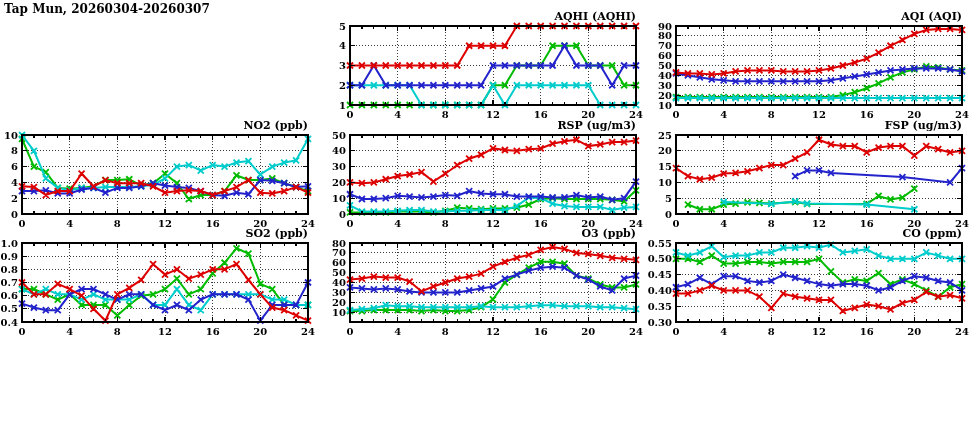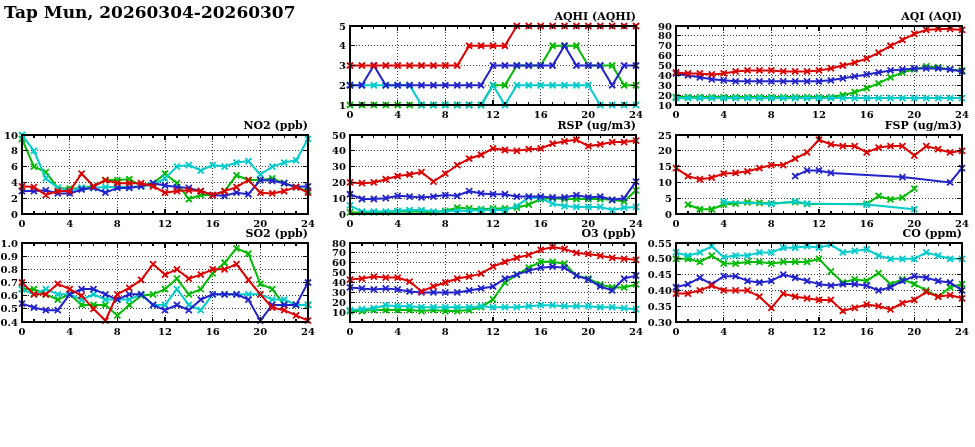--- a/index.html
+++ b/index.html
@@ -1,18 +1,18 @@
 <!DOCTYPE html>
 <html><head>
 <meta charset="utf-8">
 <style>
   html,body{margin:0;padding:0;background:#ffffff;}
   #page{position:relative;width:975px;height:447px;background:#ffffff;overflow:hidden;
         font-family:"DejaVu Serif",serif;}
-  .page-title{position:absolute;left:4px;top:2px;font-size:17px;font-weight:bold;color:#000;}
+  .page-title{position:absolute;left:4px;top:2px;font-size:12px;font-weight:bold;color:#000;}
   #charts svg{position:absolute;overflow:visible;}
   svg text{font-family:"DejaVu Serif",serif;font-weight:bold;fill:#000;}
   text.tick{font-size:10px;}
   text.ctitle{font-size:11px;}
 </style>
 </head>
 <body>
 
 <div id="page">
   <div class="page-title">Tap Mun, 20260304-20260307</div>

